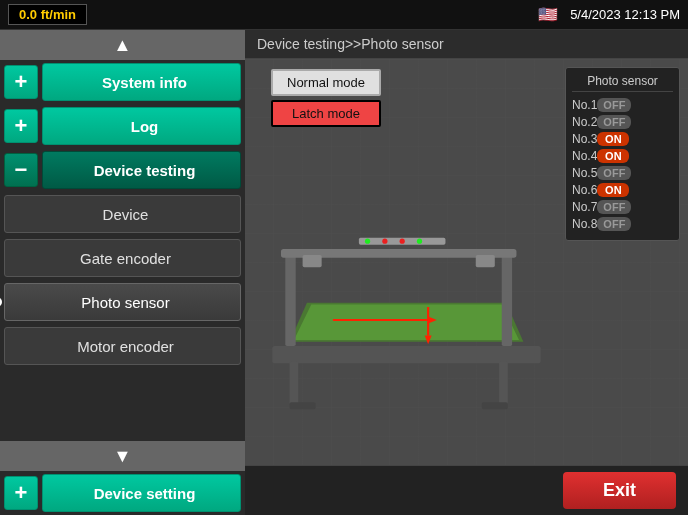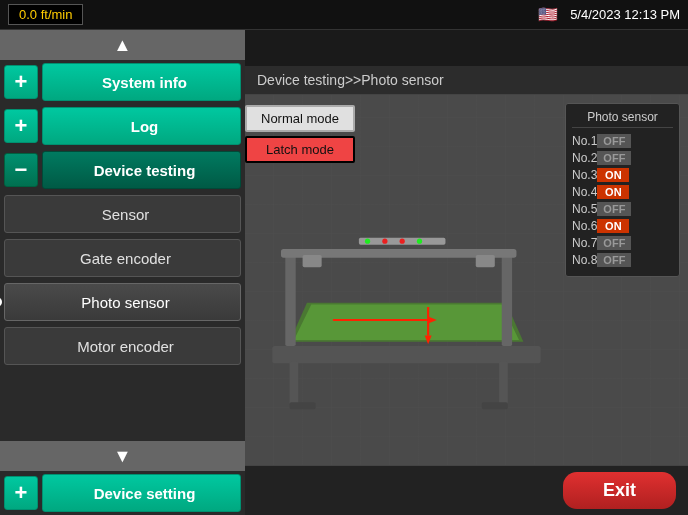--- a/index.html
+++ b/index.html
@@ -19,21 +19,21 @@
       display: flex;
       align-items: center;
       justify-content: space-between;
       padding: 0 8px;
       border-bottom: 1px solid #333;
     }
     .speed-display {
       background: #000;
       color: #ffcc00;
       font-size: 13px;
-      font-weight: normal;
+      font-weight: bold;
       padding: 2px 10px;
       border: 1px solid #555;
     }
     .top-right {
       display: flex;
       align-items: center;
       gap: 8px;
       color: #fff;
       font-size: 13px;
     }
@@ -163,21 +163,20 @@
       position: absolute;
       left: -12px;
     }
 
     
     .content-area {
       flex: 1;
       background: #1e1e1e;
       display: flex;
       flex-direction: column;
-      margin-top: 36px;
     }
     .breadcrumb-bar {
       background: #2c2c2c;
       color: #ccc;
       font-size: 14px;
       padding: 6px 12px;
       border-bottom: 1px solid #444;
     }
 
     .content-body {
@@ -214,21 +213,21 @@
         ),
         #4a4a4a;
       position: absolute;
       top: 0; left: 0; right: 0; bottom: 0;
     }
 
     
     .mode-buttons {
       position: absolute;
       top: 10px;
-      left: 0;
+      left: 26px;
       display: flex;
       flex-direction: column;
       gap: 4px;
       z-index: 10;
     }
     .mode-btn {
       background: #ef4444;
       color: #111;
       border: 2px solid #000000;
       padding: 4px 14px;
@@ -269,21 +268,21 @@
       margin: 3px 0;
     }
     .sensor-label {
       color: #ccc;
       font-size: 12px;
     }
     .sensor-badge {
       font-size: 11px;
       font-weight: bold;
       padding: 1px 6px;
-      border-radius: 0;
+      border-radius: 6px;
       min-width: 32px;
       text-align: center;
     }
     .badge-off {
       background: #555;
       color: #999;
     }
     .badge-on {
       background: #cc3300;
       color: #fff;
@@ -299,21 +298,21 @@
       padding: 0 12px;
       border-top: 1px solid #444;
     }
     .exit-btn {
       background: linear-gradient(to bottom, #e03030, #b02020);
       color: white;
       font-size: 18px;
       font-weight: bold;
       padding: 8px 40px;
       border: none;
-      border-radius: 14px;
+      border-radius: 4px;
       cursor: pointer;
     }
 
     
     .scanner-svg-wrap {
       position: absolute;
       bottom: 10px;
       left: 10px;
       right: 130px;
       height: 270px;
@@ -347,21 +346,21 @@
         <div class="item-btn teal">Log</div>
       </div>
 
       <div class="sidebar-item">
         <div class="minus-btn">−</div>
         <div class="item-btn dark-teal">Device testing</div>
       </div>
 
 
       <div class="sidebar-item">
-        <div class="item-btn">Sensor</div>
+        <div class="item-btn">Device</div>
       </div>
 
       <div class="sidebar-item">
         <div class="item-btn">Gate encoder</div>
       </div>
 
       <div class="sidebar-item" style="position:relative;">
         <span class="active-dot"></span>
         <div class="item-btn active">Photo sensor</div>
       </div>

